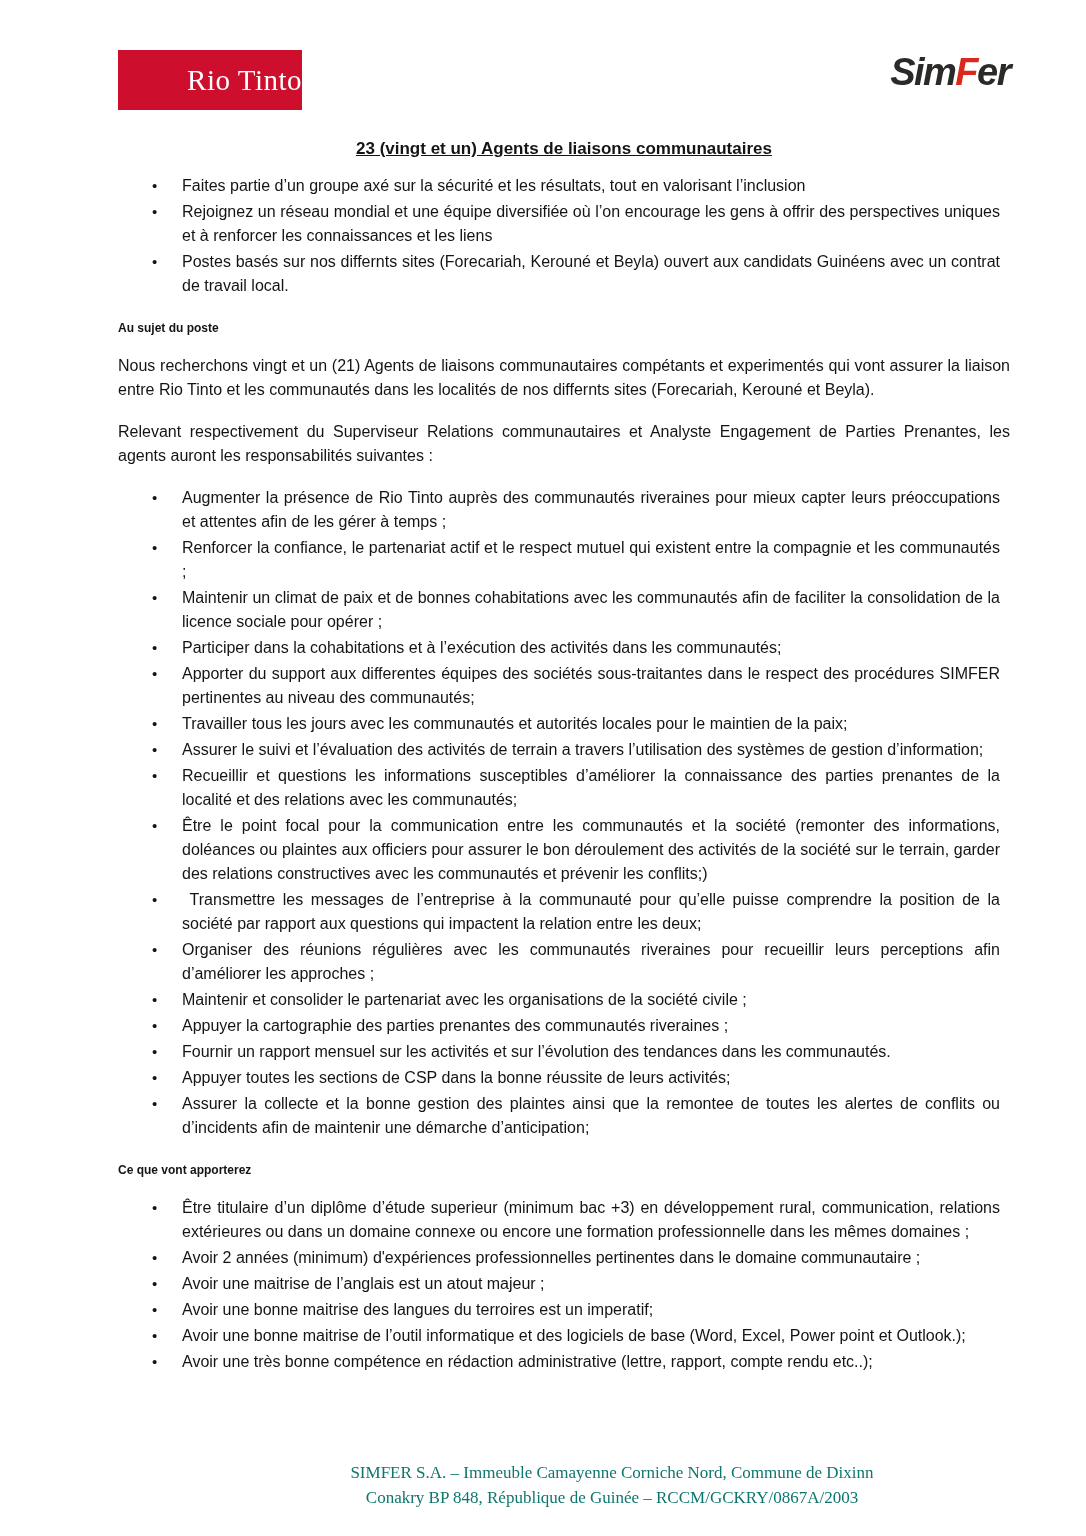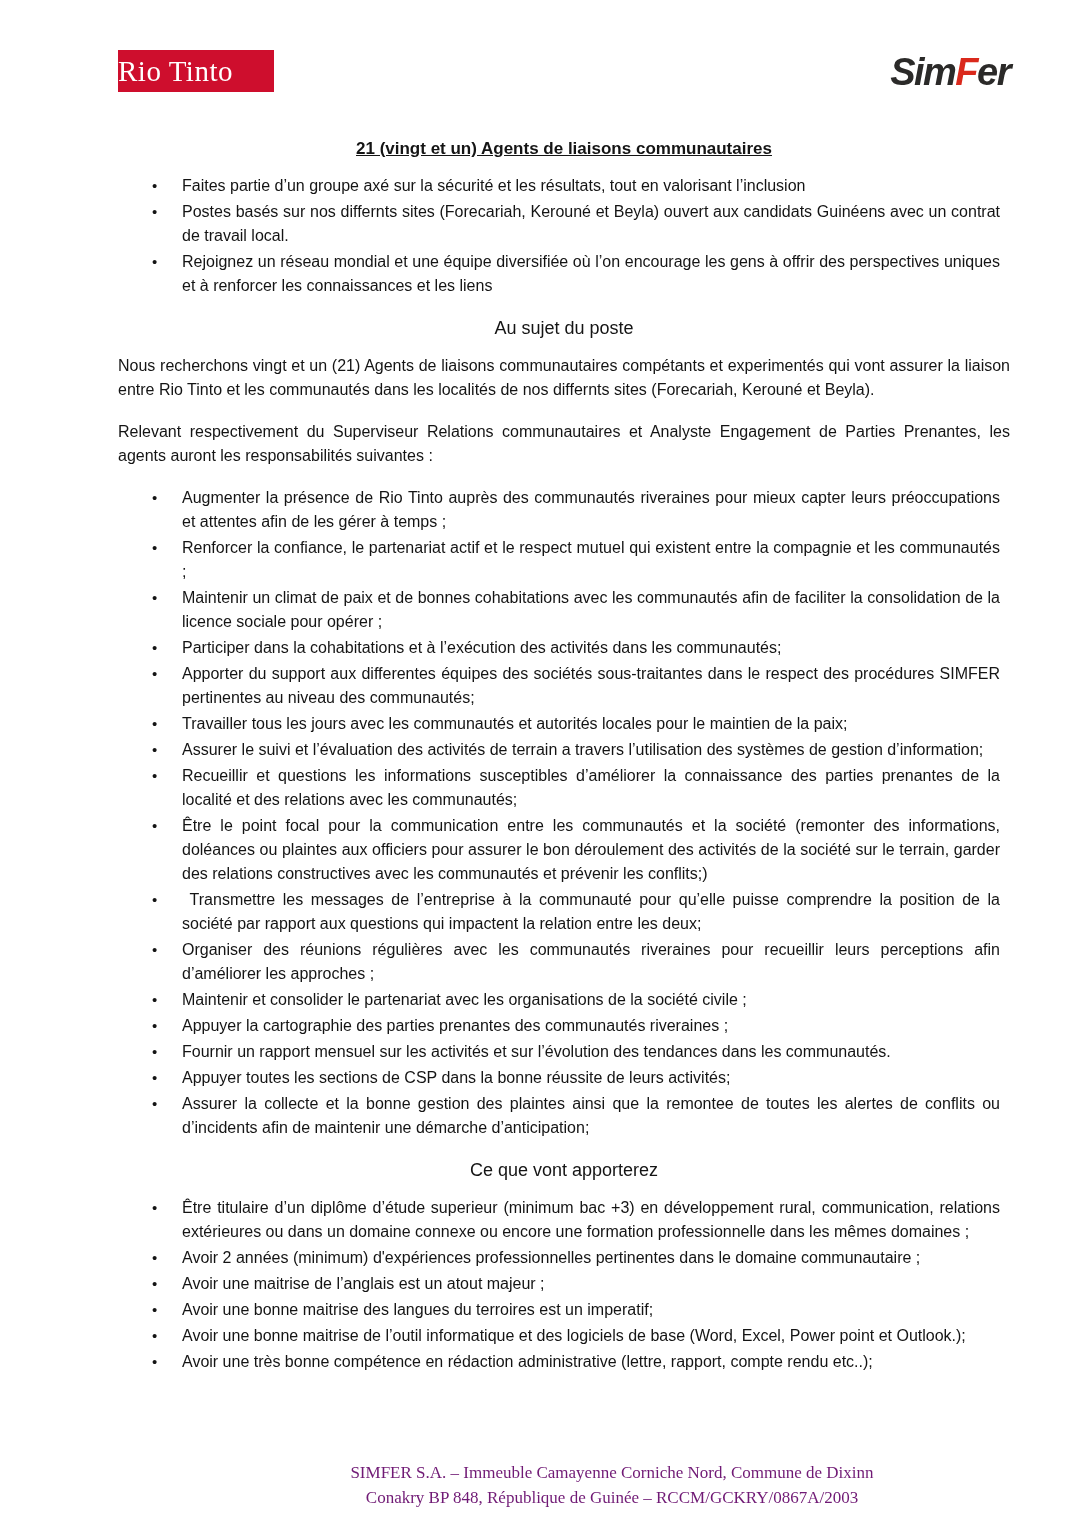--- a/index.html
+++ b/index.html
@@ -12,23 +12,23 @@
     color:#141414;
     font-family:"Liberation Sans", sans-serif;
     font-size:16px;
     line-height:24px;
     padding:50px 76px 0 118px;
     overflow:hidden;
   }
   
   .header { display:flex; justify-content:space-between; align-items:flex-start; height:66px; }
   .rt-box {
-    width:156px; height:42px;
+    width:156px; height:60px;
     background:var(--rt-red, #CE0E2D);
-    display:flex; align-items:center; justify-content:flex-start;
+    display:flex; align-items:center; justify-content:flex-end;padding-left:28px;
   }
   .rt-text {
     font-family:"Liberation Serif", serif;
     color:#ffffff; font-size:29px; letter-spacing:0.5px;
     white-space:nowrap;
   }
   .simfer {
     font-weight:bold; font-size:38px; line-height:40px;
     letter-spacing:-1.5px; color:#2b2a29; margin-top:2px;
     white-space:nowrap;
@@ -37,21 +37,21 @@
   .simfer .red { color:var(--simfer-red, #DA291C); }
   
   .title {
     text-align:center;
     font-size:17px; font-weight:bold;
     text-decoration:underline;
     margin:22px 0 14px 0;
     line-height:22px;
   }
   
-  .h2 { font-weight:normal; font-size:18px; margin:18px 0 14px 0;text-align:center; }
+  .h2 { font-weight:bold; font-size:12px; margin:18px 0 14px 0; }
   
   .para { margin:0 0 18px 0; text-align:justify; }
   
   ul.blist { list-style:none; margin:0 10px 6px 0; padding:0; }
   ul.blist li {
     position:relative;
     padding-left:64px;
     text-align:justify;
     margin:0 0 2px 0;
   }
@@ -60,41 +60,41 @@
     position:absolute; left:34px; top:0;
     font-size:15px;
   }
   
   .footer {
     position:absolute;
     left:138px; right:0; top:1460px;
     text-align:center;
     font-family:"Liberation Serif", serif;
     font-size:17px; line-height:25px;
-    color:#701a75;
+    color:#0f766e;
   }
 </style>
 </head>
 <body>
 
 <div class="page">
 
   <div class="header">
     <div class="rt-box">
       <span class="rt-text">Rio Tinto</span>
     </div>
     <div class="simfer"><span>Sim</span><span class="red">F</span><span>er</span></div>
   </div>
 
-  <div class="title">21 (vingt et un) Agents de liaisons communautaires</div>
+  <div class="title">23 (vingt et un) Agents de liaisons communautaires</div>
 
   <ul class="blist">
     <li>Faites partie d’un groupe axé sur la sécurité et les résultats, tout en valorisant l’inclusion</li>
+    <li>Rejoignez un réseau mondial et une équipe diversifiée où l’on encourage les gens à offrir des perspectives uniques et à renforcer les connaissances et les liens</li>
     <li>Postes basés sur nos differnts sites (Forecariah, Kerouné et Beyla) ouvert aux candidats Guinéens avec un contrat de travail local.</li>
-    <li>Rejoignez un réseau mondial et une équipe diversifiée où l’on encourage les gens à offrir des perspectives uniques et à renforcer les connaissances et les liens</li>
   </ul>
 
   <div class="h2">Au sujet du poste</div>
 
   <p class="para">Nous recherchons vingt et un (21) Agents de liaisons communautaires compétants et experimentés qui vont assurer la liaison entre Rio Tinto et les communautés dans les localités de nos differnts sites (Forecariah, Kerouné et Beyla).</p>
   <p class="para">Relevant respectivement du Superviseur Relations communautaires et Analyste Engagement de Parties Prenantes, les agents auront les responsabilités suivantes :</p>
 
   <ul class="blist">
     <li>Augmenter la présence de Rio Tinto auprès des communautés riveraines pour mieux capter leurs préoccupations et attentes afin de  les gérer à temps ;</li>
     <li>Renforcer la confiance, le partenariat actif et le respect mutuel qui existent entre la compagnie et les communautés ;</li>

